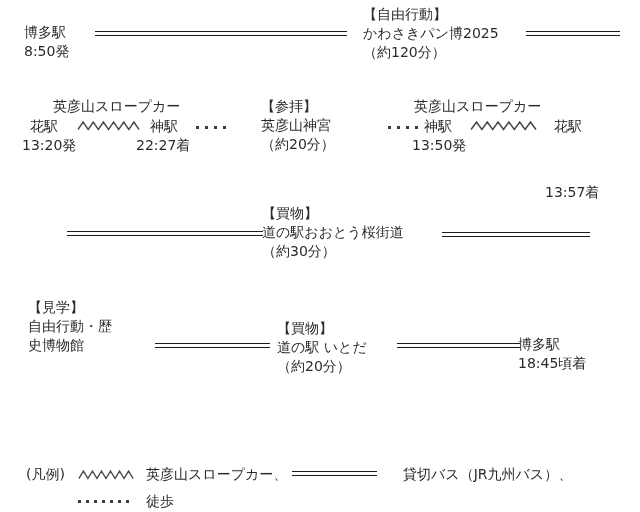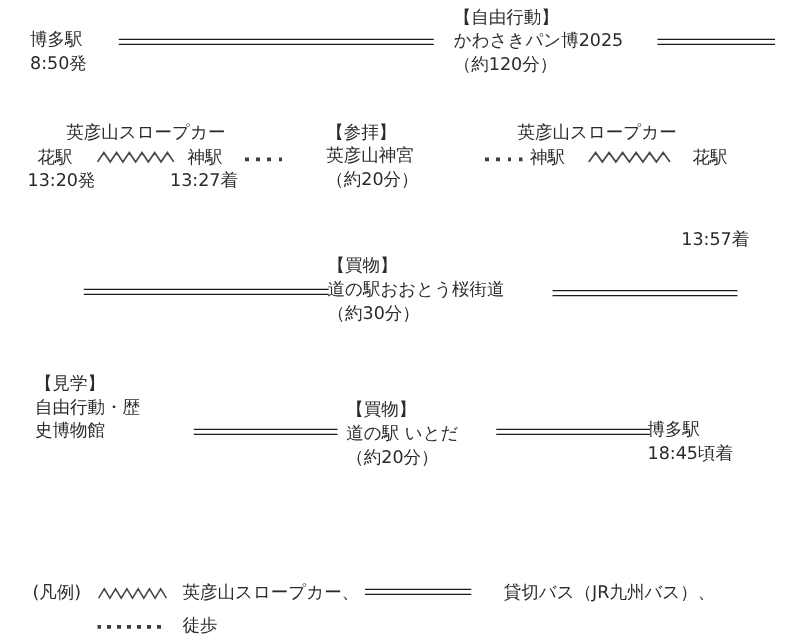--- a/index.html
+++ b/index.html
@@ -51,37 +51,38 @@
   <div class="node" style="left:53px;top:97px;width:134px;">英彦山スロープカー</div>
   <div class="node" style="left:30px;top:117px;width:40px;">花駅</div>
   <div class="wavy" style="left:77px;top:120px;width:63px;height:11px;">
     <svg viewBox="0 0 62 11" preserveAspectRatio="none">
         <polyline points="1,9.5 6,2 11,9.5 16,2 21,9.5 26,2 31,9.5 36,2 41,9.5 46,2 51,9.5 56,2 61,9.5"></polyline>
       </svg>
   </div>
   <div class="node" style="left:150px;top:117px;width:40px;">神駅</div>
   <div class="dots" style="left:196px;top:126px;width:30px;"></div>
   <div class="node" style="left:22px;top:136px;width:72px;">13:20発</div>
-  <div class="node" style="left:136px;top:136px;width:72px;">13:27着</div>
+  <div class="node" style="left:136px;top:136px;width:72px;">22:27着</div>
 
   <div class="node" style="left:261px;top:97px;width:104px;">
     <div>【参拝】</div>
     <div>英彦山神宮</div>
     <div>（約20分）</div>
   </div>
 
   <div class="dots" style="left:388px;top:126px;width:30px;"></div>
   <div class="node" style="left:414px;top:97px;width:134px;">英彦山スロープカー</div>
   <div class="node" style="left:424px;top:117px;width:40px;">神駅</div>
   <div class="wavy" style="left:470px;top:120px;width:67px;height:11px;">
     <svg viewBox="0 0 62 11" preserveAspectRatio="none">
         <polyline points="1,9.5 6,2 11,9.5 16,2 21,9.5 26,2 31,9.5 36,2 41,9.5 46,2 51,9.5 56,2 61,9.5"></polyline>
       </svg>
   </div>
   <div class="node" style="left:554px;top:117px;width:40px;">花駅</div>
+  <div class="node" style="left:412px;top:136px;width:72px;">13:50発</div>
   <div class="node" style="left:545px;top:136px;width:72px;margin-top:47px;">13:57着</div>
 
   <div class="dline" style="left:67px;top:231px;width:196px;"></div>
   <div class="node" style="left:262px;top:204px;width:146px;">
     <div>【買物】</div>
     <div>道の駅おおとう桜街道</div>
     <div>（約30分）</div>
   </div>
   <div class="dline" style="left:442px;top:232px;width:148px;"></div>
 

